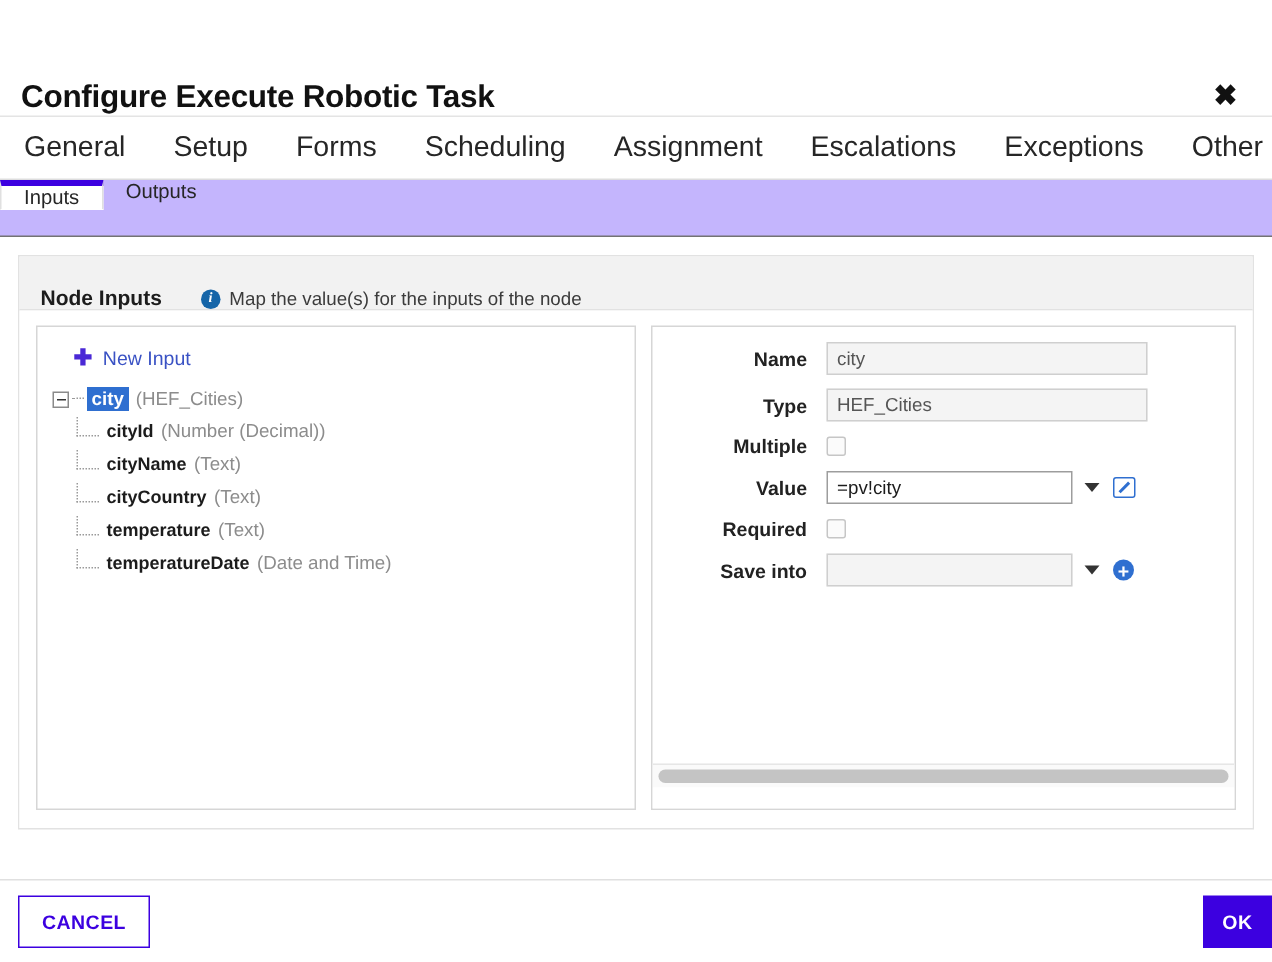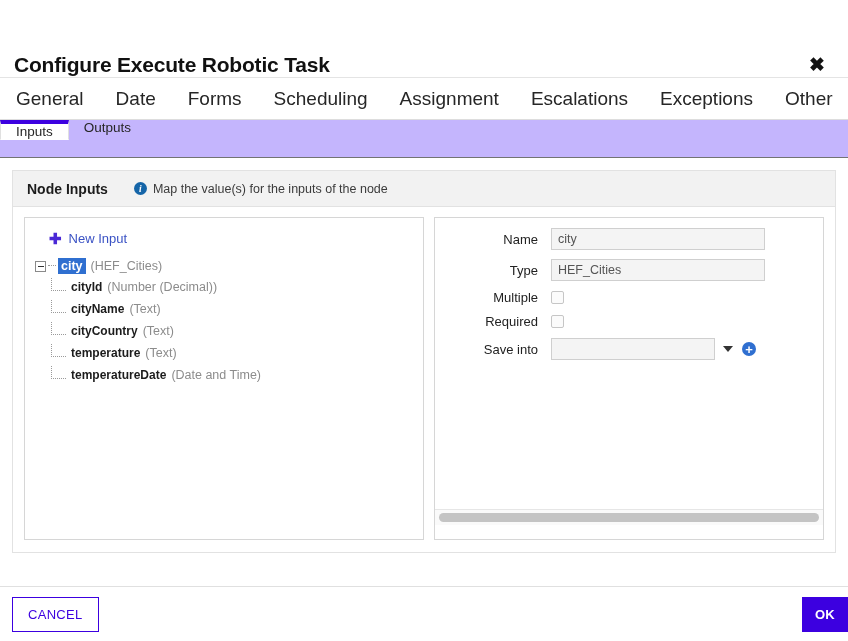--- a/index.html
+++ b/index.html
@@ -113,21 +113,21 @@
   }
   .node-panel {
     border: 1px solid #e2e2e2;
     box-sizing: border-box;
   }
   .node-panel-head {
     background: #f2f2f2;
     border-bottom: 1px solid #e2e2e2;
     height: 36px;
     display: flex;
-    align-items: center;
+    align-items: flex-end;
     padding: 0 14px;
     box-sizing: border-box;
   }
   .node-panel-title {
     font-weight: bold;
     font-size: 14px;
     color: #1c1c1c;
     margin-right: 26px;
   }
   .hint {
@@ -289,21 +289,21 @@
   }
   .form-row {
     display: flex;
     align-items: center;
     margin-bottom: 9px;
   }
   .form-label {
     width: 116px;
     text-align: right;
     padding-right: 13px;
-    font-weight: normal;
+    font-weight: bold;
     font-size: 13px;
     color: #222222;
     box-sizing: border-box;
     flex: none;
   }
   .text-input {
     height: 22px;
     border: 1px solid #cfcfcf;
     background: #f4f4f4;
     color: #555555;
@@ -413,21 +413,21 @@
     background: #ffffff;
   }
   .btn-cancel {
     margin-left: 12px;
     border: 1px solid #3c00e0;
     color: #3c00e0;
     background: #ffffff;
     height: 35px;
     padding: 0 15px;
     font-size: 13px;
-    font-weight: normal;
+    font-weight: bold;
     letter-spacing: 0.3px;
     cursor: pointer;
     font-family: "Liberation Sans", sans-serif;
   }
   .btn-ok {
     margin-left: auto;
     background: #3c00e0;
     color: #ffffff;
     border: none;
     height: 35px;
@@ -445,21 +445,21 @@
 <div class="dialog-header">
   <div class="dialog-title">Configure Execute Robotic Task</div>
   <div class="close-btn">✖</div>
 </div>
 
 <div class="tabbar">
   <div class="tab">
       <span>General</span>
     </div>
   <div class="tab">
-      <span>Date</span>
+      <span>Setup</span>
     </div>
   <div class="tab">
       <span>Forms</span>
     </div>
   <div class="tab">
       <span>Scheduling</span>
     </div>
   <div class="tab">
       <span>Assignment</span>
     </div>
@@ -550,20 +550,26 @@
           <div class="form-row">
             <div class="form-label">Type</div>
             <input class="text-input" type="text" readonly="" value="HEF_Cities" style="">
           </div>
 
           <div class="form-row">
             <div class="form-label">Multiple</div>
             <span class="checkbox"></span>
           </div>
 
+          <div class="form-row">
+            <div class="form-label">Value</div>
+            <input class="text-input editable narrow" type="text" value="=pv!city" style="">
+            <span class="caret"></span>
+            <span class="edit-icon"></span>
+          </div>
 
           <div class="form-row">
             <div class="form-label">Required</div>
             <span class="checkbox"></span>
           </div>
 
           <div class="form-row">
             <div class="form-label">Save into</div>
             <input class="text-input narrow" type="text" value="" style="">
             <span class="caret"></span>

